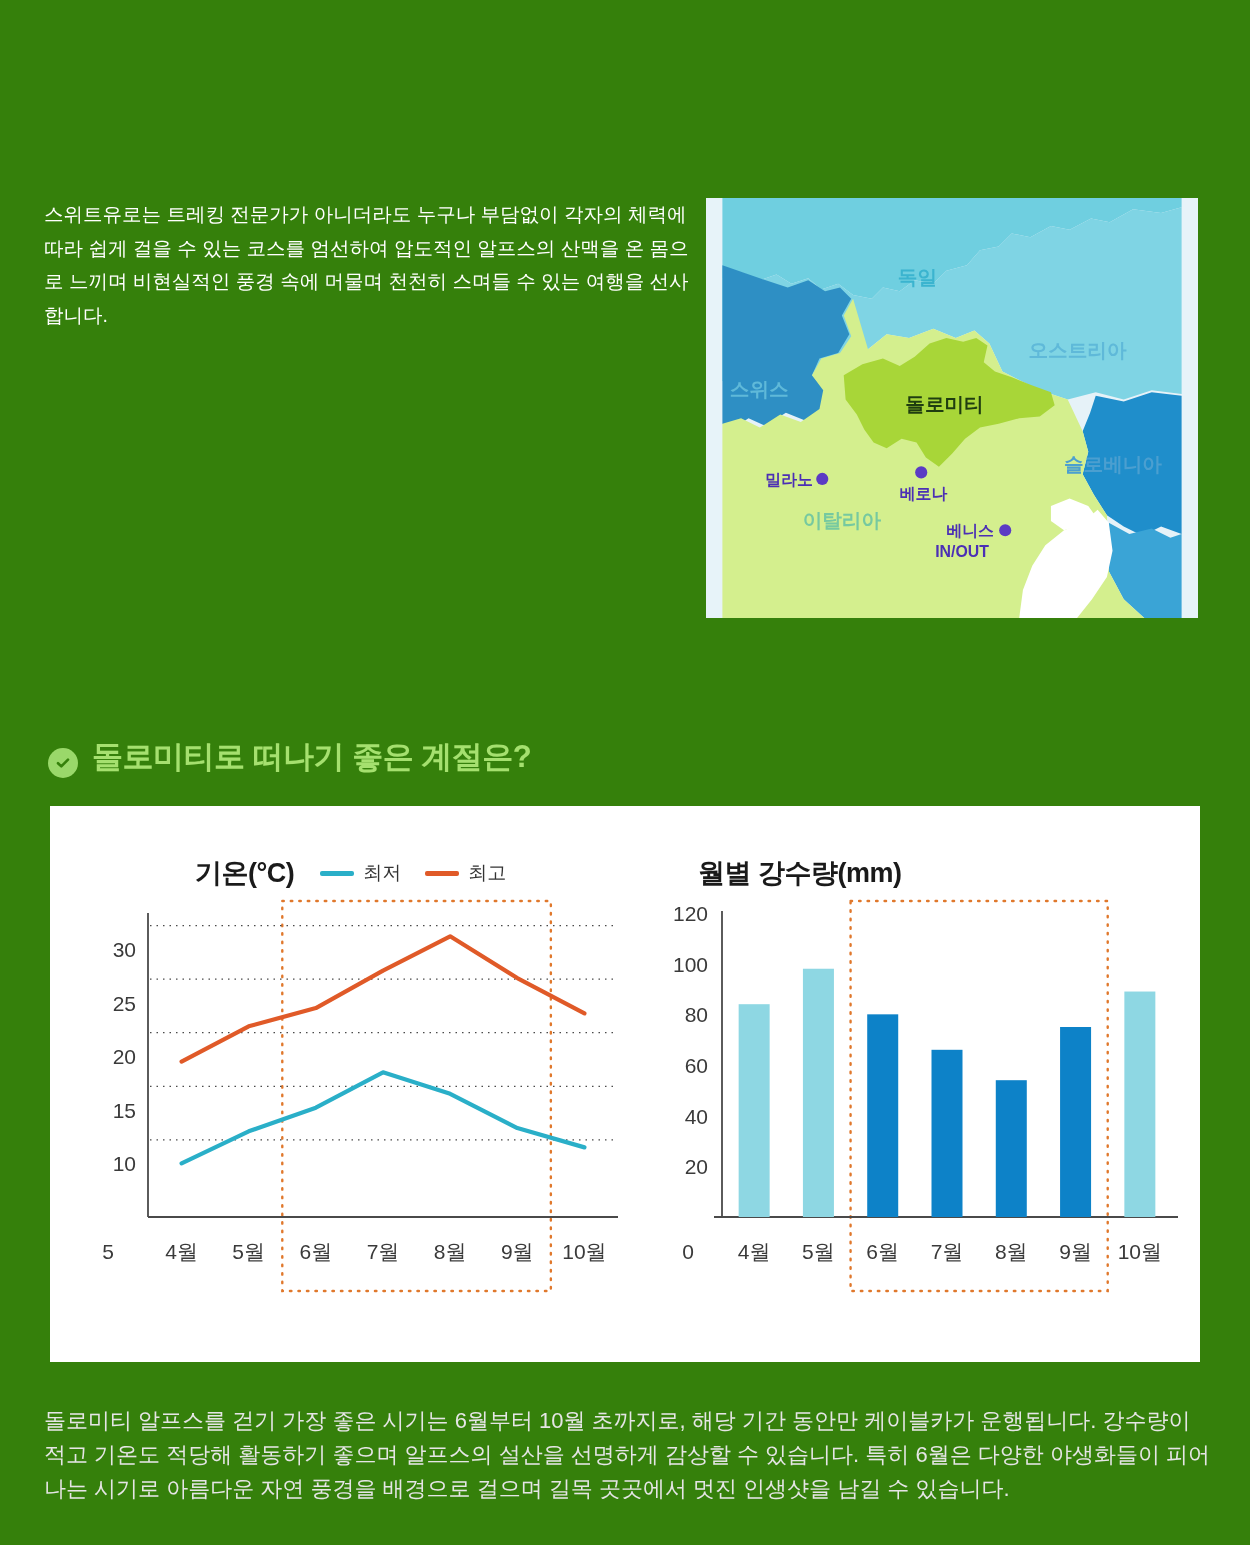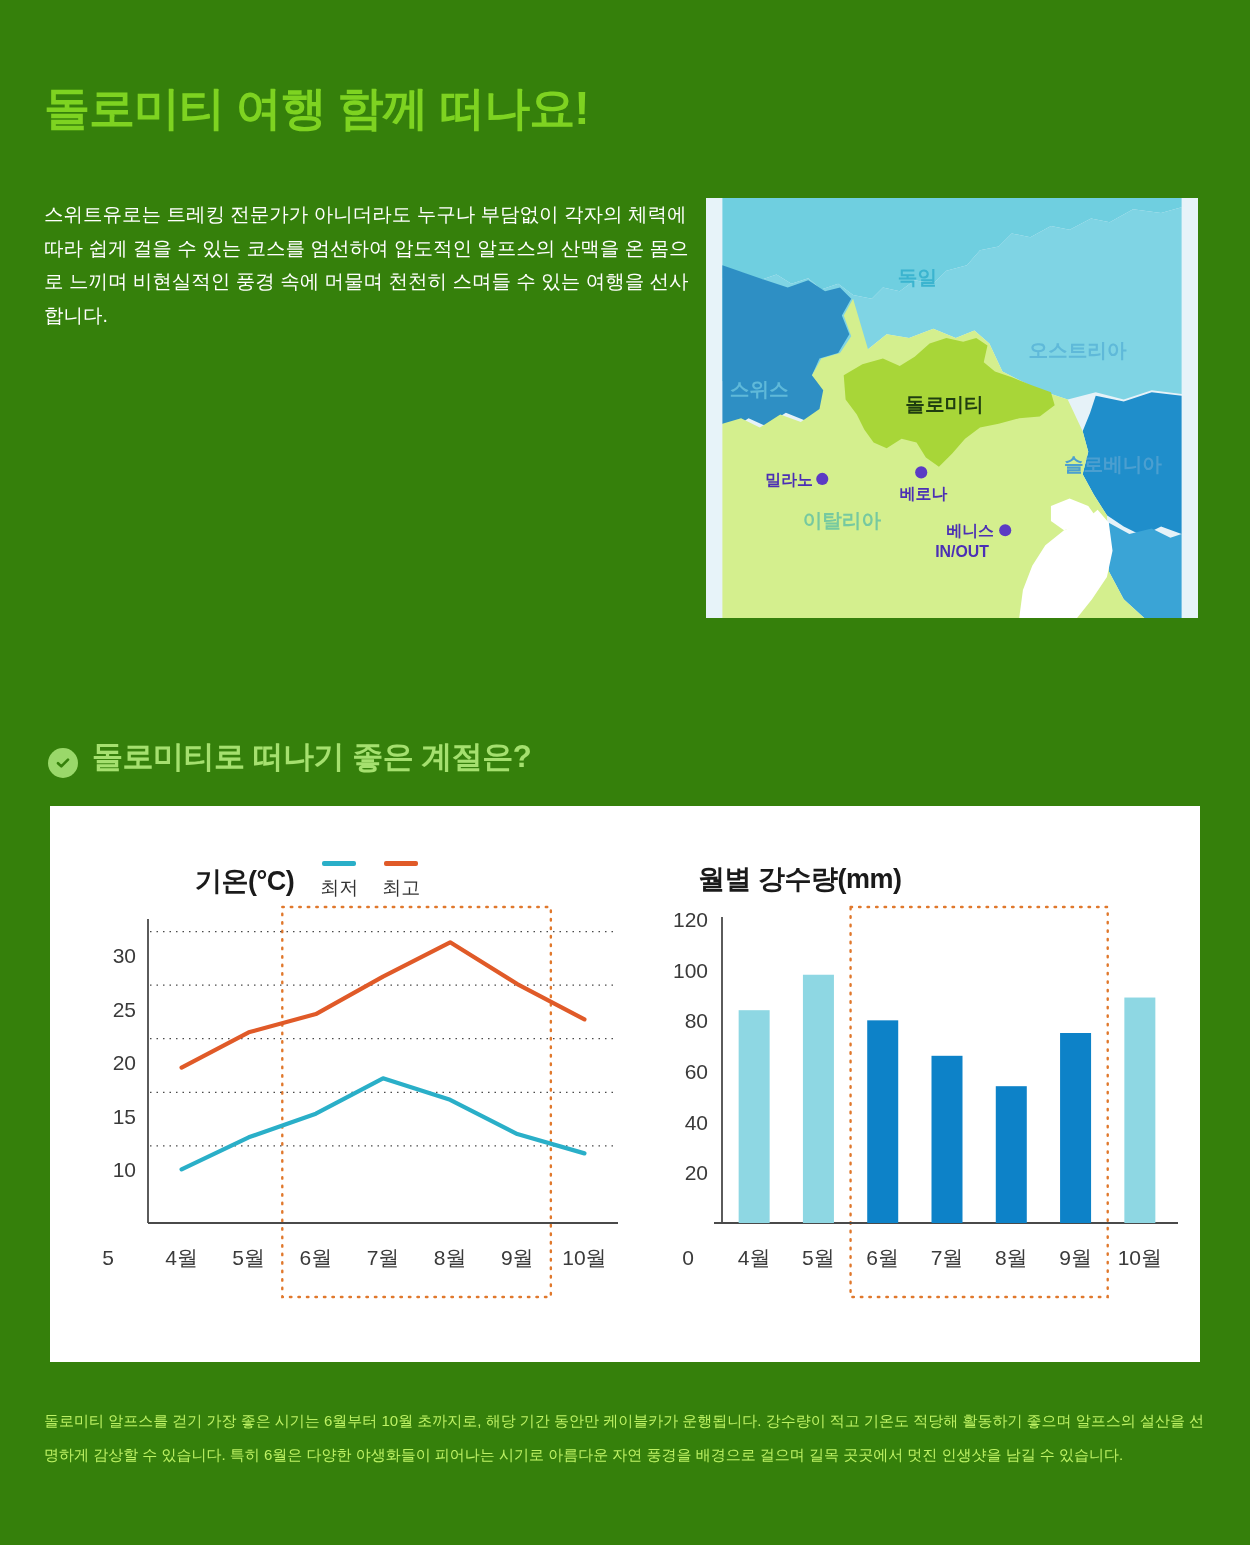--- a/index.html
+++ b/index.html
@@ -45,51 +45,50 @@
   }
   .check-circle svg { display:block; }
   .sect-head-text { font-size: 31px; font-weight: bold; color: #a5e06f; letter-spacing: -0.5px; }
 
   
   .card {
     position: absolute; left: 50px; top: 806px;
     width: 1150px; height: 556px; background: #ffffff;
   }
 
-  .chart-block { position: absolute; top: 13px; height: 100%; }
+  .chart-block { position: absolute; top: 7px; height: 100%; }
   #tempBlock  { left: 40px;  width: 540px; }
   #precipBlock{ left: 600px; width: 540px; }
 
   .chart-header {
     position: absolute; left: 0; top: 42px;
     display: flex; align-items: center; gap: 26px;
   }
   #tempBlock .chart-header { left: 105px; }
   #precipBlock .chart-header { left: 48px; align-items: flex-end; }
   .chart-title { font-size: 27px; font-weight: bold; color: #1a1a1a; letter-spacing: -0.5px; white-space: nowrap; }
   .legend { display: flex; align-items: center; gap: 24px; }
-  .legend-item { display: flex; align-items: center; gap: 9px; flex-direction: column; }
+  .legend-item { display: flex; align-items: center; gap: 9px; }
   .legend-swatch { width: 34px; height: 5px; border-radius: 2px; display: block; }
   .legend-text { font-size: 19px; color: #333; }
 
   .plot { position: absolute; left: 0; top: 86px; width: 540px; height: 420px; }
   .plot svg { display: block; }
 
   
   .caption {
     position: absolute; left: 44px; top: 1404px; width: 1170px;
-    color: #bef264; font-size: 15px; line-height: 34px;
+    color: #e5e5e5; font-size: 22px; line-height: 34px;
   }
 </style>
 </head>
 <body>
 
 <div class="page">
 
-  <div class="title">돌로미티 여행 함께 떠나요!</div>
 
   <div class="intro">
     <p>스위트유로는 트레킹 전문가가 아니더라도 누구나 부담없이 각자의 체력에 따라 쉽게 걸을 수 있는 코스를 엄선하여 압도적인 알프스의 산맥을 온 몸으로 느끼며 비현실적인 풍경 속에 머물며 천천히 스며들 수 있는 여행을 선사합니다.</p>
   </div>
 
   <div class="map-frame">
     <svg viewBox="0 0 492 450" xmlns="http://www.w3.org/2000/svg">
       <rect x="0" y="0" width="492" height="450" fill="#e6f2f8"></rect>
 
       <path fill="#6fcfe0" d="M0,0 L492,0 L492,10 L470,16 L440,12 L415,26 L395,22 L372,34 L352,30 L330,42 L310,38

